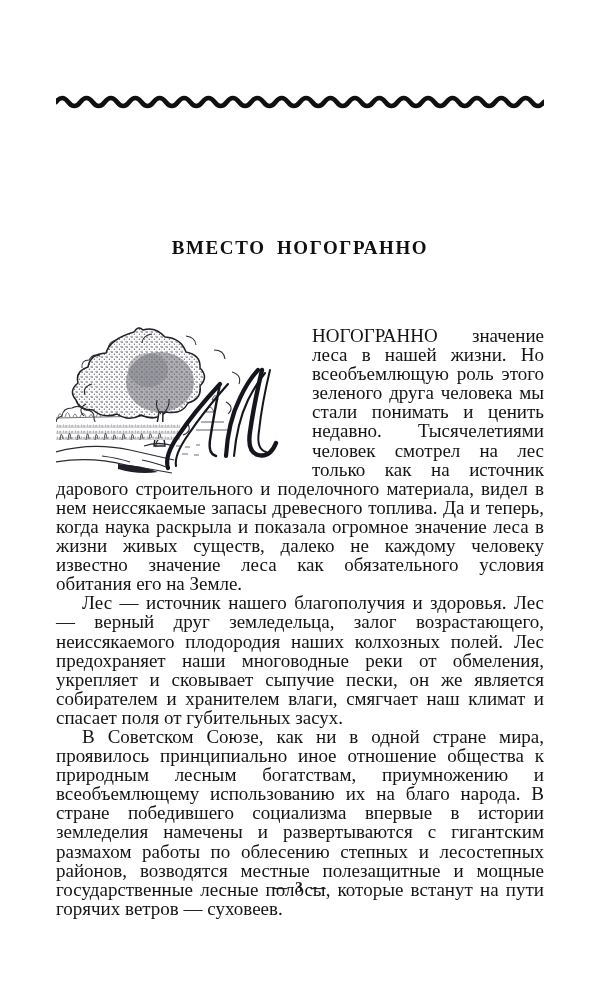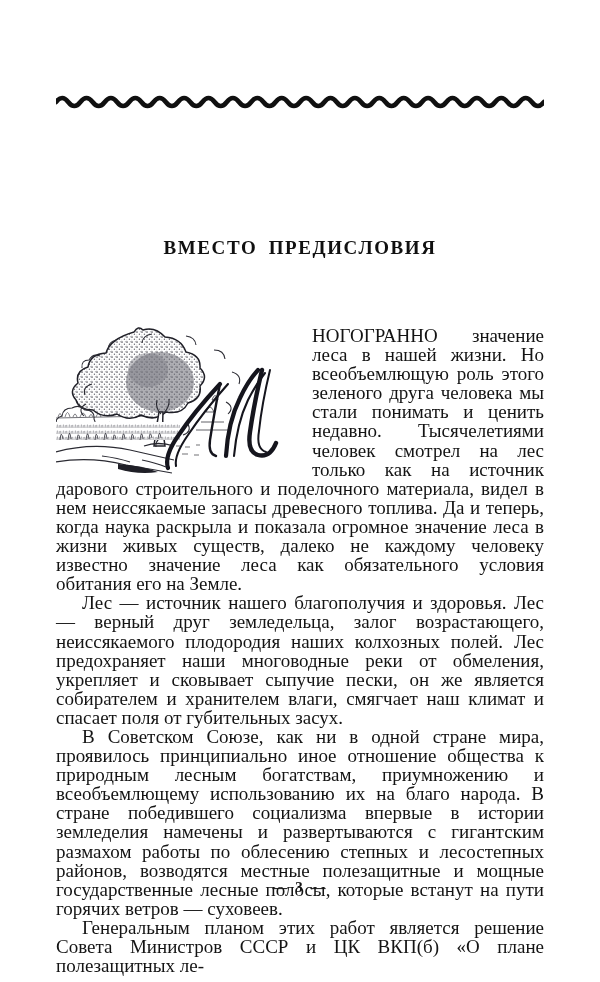--- a/index.html
+++ b/index.html
@@ -108,21 +108,21 @@
                q6.1 -8 12.2 0 q6.1 8 12.2 0
                q6.1 -8 12.2 0 q6.1 8 12.2 0
                q6.1 -8 12.2 0 q6.1 8 12.2 0
                q6.1 -8 12.2 0 q6.1 8 12.2 0
                q6.1 -8 12.2 0 q6.1 8 12.2 0
                q6.1 -8 12.2 0 q6.1 8 12.2 0
                q6.1 -8 12.2 0 q6.1 8 12.2 0" fill="none" stroke="#101010" stroke-width="4.6" stroke-linecap="round"></path>
     </svg>
   </div>
 
-  <div class="chapter-title">ВМЕСТО ПРЕДИСЛОВИЯ</div>
+  <div class="chapter-title">ВМЕСТО НОГОГРАННО</div>
 
   <div class="body-block">
 
     <p class="para first">
       
       <span class="dropcap-figure">
         <svg viewBox="0 0 252 148" aria-hidden="true">
           <defs>
 
             <pattern id="leafTex" width="5" height="5" patternUnits="userSpaceOnUse">
@@ -258,20 +258,17 @@
     </p>
 
     <p class="para">
       <span>Лес — источник нашего благополучия и здоровья. Лес — верный друг земледельца, залог возрастающего, неиссякаемого плодородия наших колхозных полей. Лес предохраняет наши многоводные реки от обмеления, укрепляет и сковывает сыпучие пески, он же является собирателем и хранителем влаги, смягчает наш климат и спасает поля от губительных засух.</span>
     </p>
 
     <p class="para">
       <span>В Советском Союзе, как ни в одной стране мира, проявилось принципиально иное отношение общества к природным лесным богатствам, приумножению и всеобъемлющему использованию их на благо народа. В стране победившего социализма впервые в истории земледелия намечены и развертываются с гигантским размахом работы по облесению степных и лесостепных районов, возводятся местные полезащитные и мощные государственные лесные полосы, которые встанут на пути горячих ветров — суховеев.</span>
     </p>
 
-    <p class="para">
-      <span>Генеральным планом этих работ является решение Совета Министров СССР и ЦК ВКП(б) «О плане полезащитных ле-</span>
-    </p>
   </div>
 
   <div class="folio">— 3 —</div>
 
 </div>
 
 </body></html>

